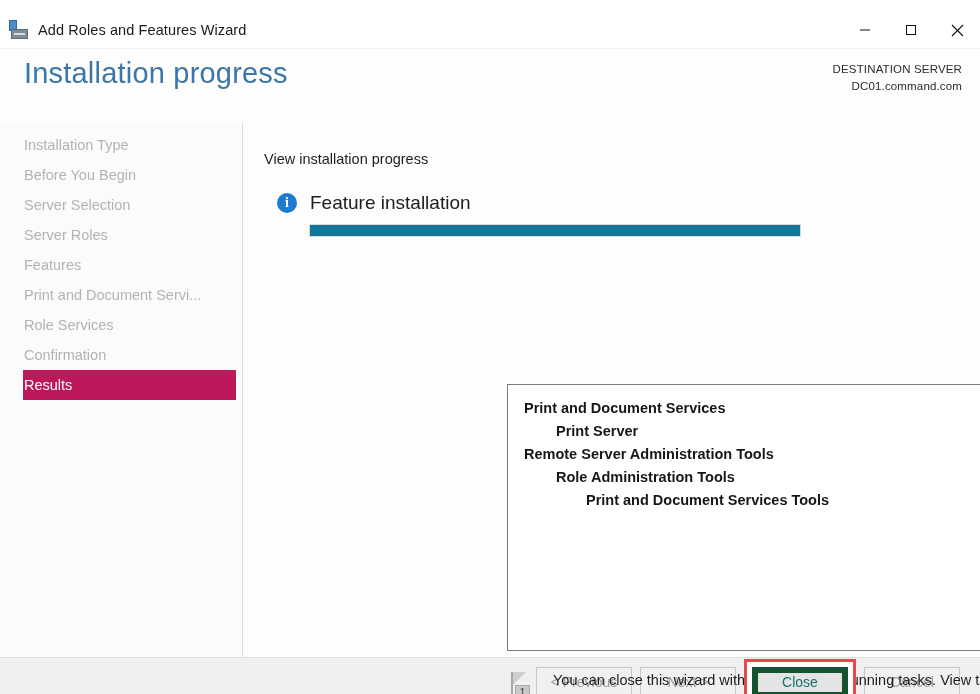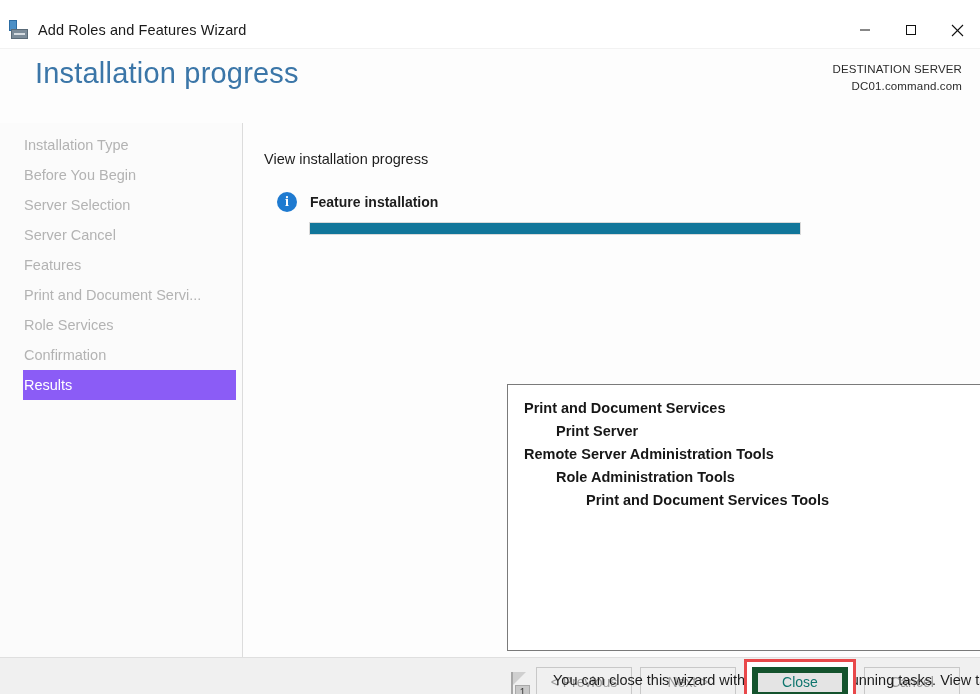--- a/index.html
+++ b/index.html
@@ -87,21 +87,21 @@
 
   
   .header {
     height: 74px;
     min-height: 74px;
     background: #fdfdfd;
     position: relative;
   }
   .page-title {
     position: absolute;
-    left: 35px;
+    left: 24px;
     top: 8px;
     font-size: 29px;
     font-weight: 300;
     color: #3b76a8;
     letter-spacing: 0.2px;
     white-space: nowrap;
   }
   .dest-block {
     position: absolute;
     right: 18px;
@@ -144,21 +144,21 @@
     padding-left: 24px;
     font-size: 14.5px;
     color: #b3b3b3;
     white-space: nowrap;
     overflow: hidden;
     cursor: default;
     box-sizing: border-box;
   }
   .nav-item.sub { }
   .nav-item.active {
-    background: #8b5cf6;
+    background: #be185d;
     color: #ffffff;
     margin-left: 23px;
     padding-left: 1px;
     margin-right: 6px;
   }
 
   .content {
     flex: 1 1 auto;
     position: relative;
     padding: 0 0 0 0;
@@ -194,24 +194,23 @@
     font-size: 14px;
     font-weight: bold;
     font-family: "Liberation Serif", serif;
     display: flex;
     align-items: center;
     justify-content: center;
     flex: 0 0 auto;
     line-height: 1;
   }
   .feature-label {
-    font-size: 14px;
+    font-size: 19px;
     color: #1d1d1d;
     margin-left: 13px;
-    font-weight: bold;
   }
 
   .progress-track {
     margin-left: 45px;
     margin-right: 152px;
     height: 13px;
     background: #ffffff;
     border: 1px solid #d9d9d9;
     box-sizing: border-box;
     position: relative;
@@ -397,21 +396,21 @@
       <div class="dest-server">DC01.command.com</div>
     </div>
   </div>
 
   <div class="body-area">
 
     <div class="sidebar">
       <div class="nav-item">Installation Type</div>
       <div class="nav-item">Before You Begin</div>
       <div class="nav-item">Server Selection</div>
-      <div class="nav-item">Server Cancel</div>
+      <div class="nav-item">Server Roles</div>
       <div class="nav-item">Features</div>
       <div class="nav-item">Print and Document Servi...</div>
       <div class="nav-item sub">Role Services</div>
       <div class="nav-item">Confirmation</div>
       <div class="nav-item active">Results</div>
     </div>
 
     <div class="content">
       <div class="content-inner">
 

